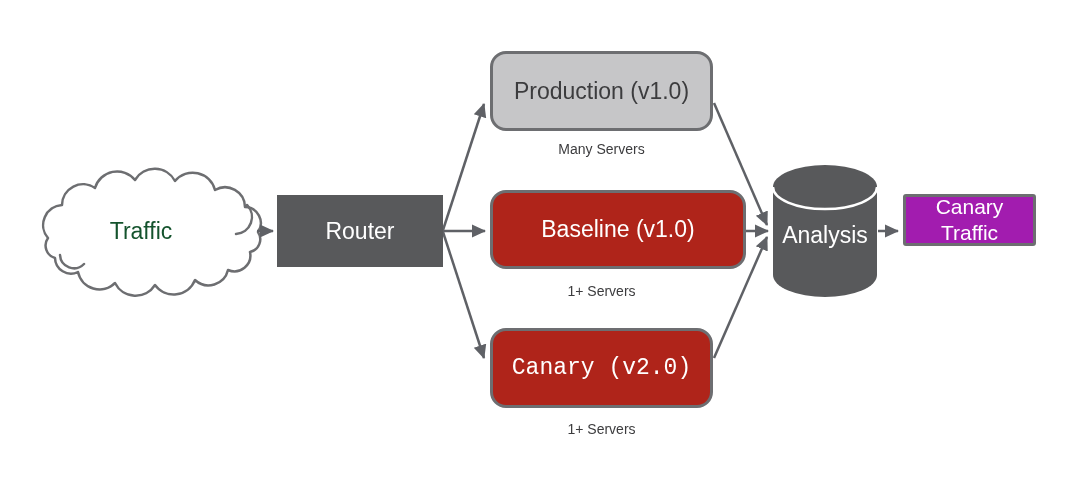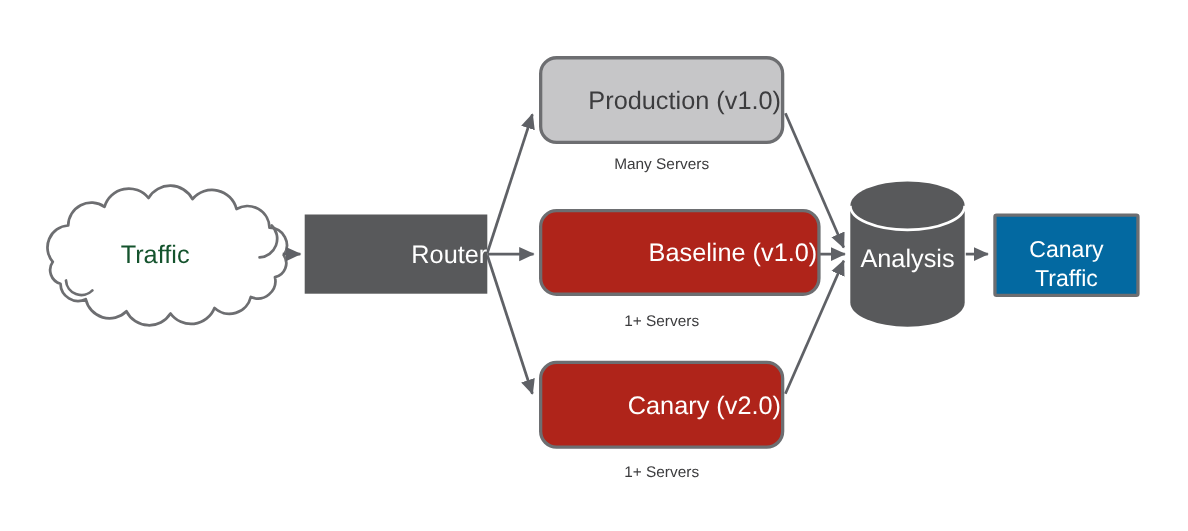--- a/index.html
+++ b/index.html
@@ -20,21 +20,21 @@
     left: 0;
     top: 0;
     width: 1080px;
     height: 483px;
   }
   .node {
     position: absolute;
     box-sizing: border-box;
     display: flex;
     align-items: center;
-    justify-content: flex-end;
+    justify-content: center;
     text-align: center;
   }
   .node-router {
     left: 277px; top: 195px; width: 166px; height: 72px;
     background: #58595b;
     color: #ffffff;
     font-size: 23px;
   }
   .node-production {
     left: 490px; top: 51px; width: 223px; height: 80px;
@@ -52,24 +52,25 @@
     color: #ffffff;
     font-size: 23px;
   }
   .node-canary {
     left: 490px; top: 328px; width: 223px; height: 80px;
     background: #af241a;
     border: 3px solid #6d6e71;
     border-radius: 16px;
     color: #ffffff;
     font-size: 23px;
+    font-family: Liberation Mono, monospace;
   }
   .node-canary-analysis {
-    left: 903px; top: 194px; width: 133px; height: 76px;
-    background: #0369a1;
+    left: 903px; top: 194px; width: 133px; height: 52px;
+    background: #a21caf;
     border: 3px solid #6d6e71;
     border-radius: 3px;
     color: #ffffff;
     font-size: 21px;
     line-height: 1.25;
     flex-direction: column;
   }
   .label {
     position: absolute;
     text-align: center;

